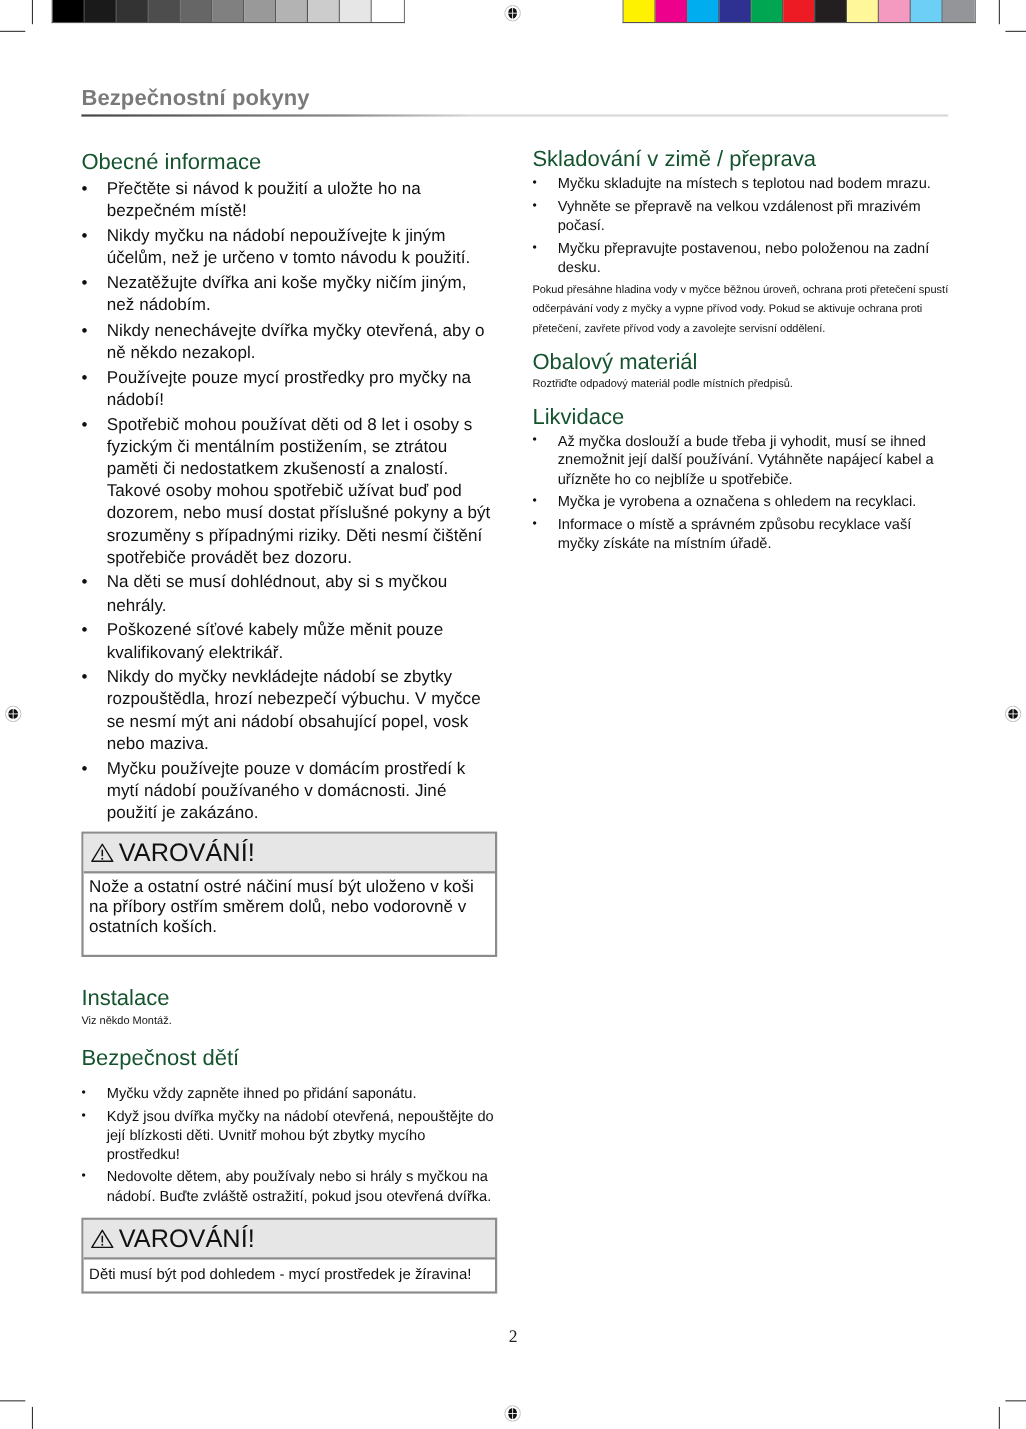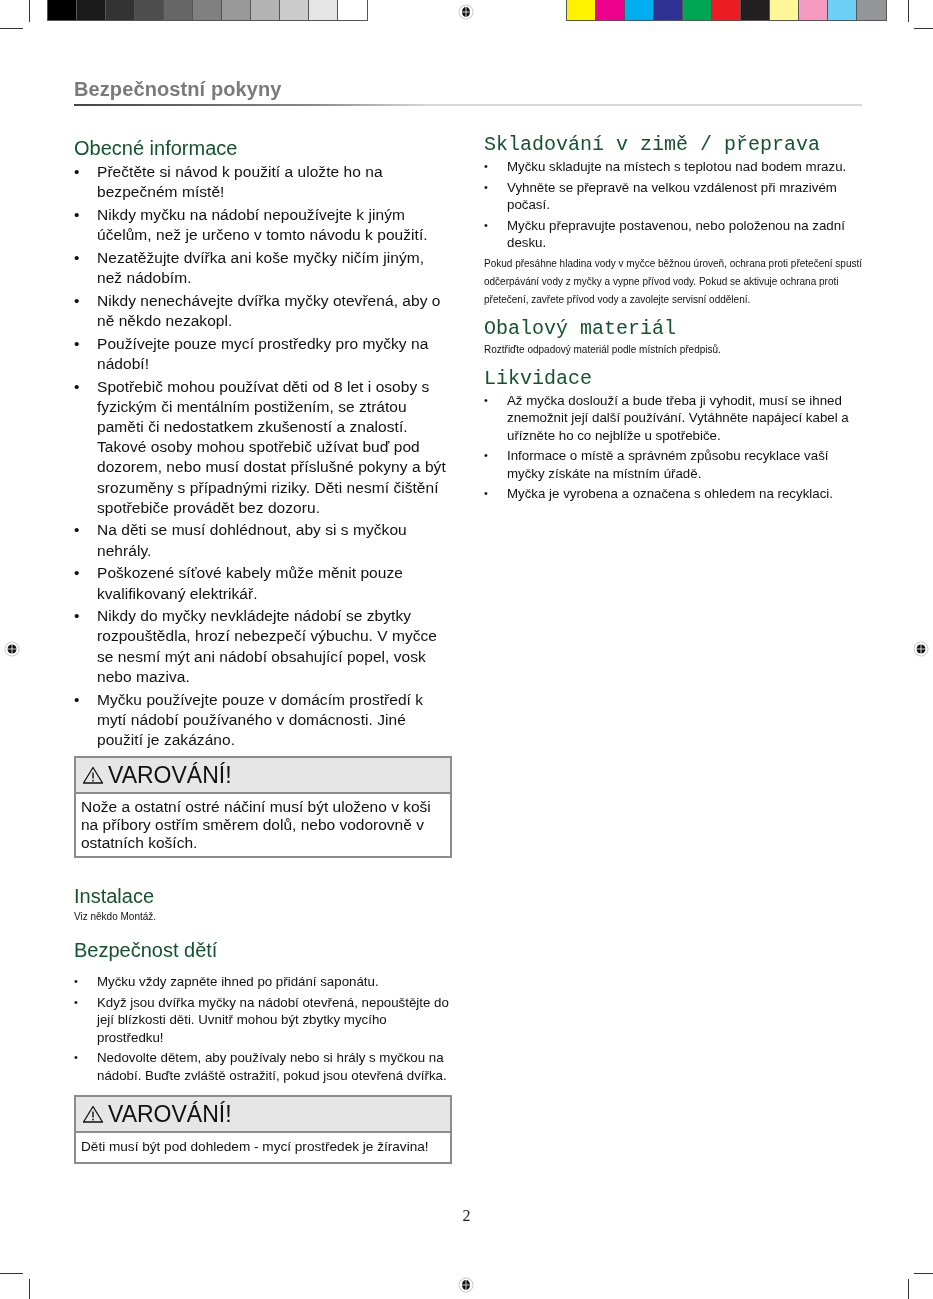--- a/index.html
+++ b/index.html
@@ -21,36 +21,36 @@
   .title-rule { position: absolute; left: 74px; top: 104px; width: 788px; height: 2px;
                 background: linear-gradient(to right, #444 0%, #888 30%, #d8d8d8 45%, #d8d8d8 100%); }
 
   
   .col { position: absolute; }
   .col-left { left: 74px; top: 136px; width: 378px; }
   .col-right { left: 484px; top: 133px; width: 380px; }
 
   h2.sec { font-weight: normal; margin: 0; color: #14532d; }
   .col-left h2.sec.big { font-size: 20px; line-height: 24px; }
-  .col-right h2.sec { font-size: 20px; line-height: 24px; font-family: Liberation Mono, monospace; }
+  .col-right h2.sec { font-size: 20px; line-height: 24px; }
 
   ul.bul { list-style: none; margin: 0; padding: 0; }
   ul.bul li { position: relative; padding-left: 23px; }
   ul.bul li::before { content: "•"; position: absolute; left: 0; top: 0; }
   .l-large li { font-size: 15.5px; line-height: 20.2px; margin-bottom: 2.5px; letter-spacing: 0.05px; }
   .l-small li { font-size: 13.3px; line-height: 17.5px; margin-bottom: 3px; }
   .l-small li::before { font-size: 11px; left: 2px; }
 
   p.body { margin: 0; font-size: 10px; line-height: 18px; }
 
   .warn { border: 2px solid #8c8c8c; background: #fff; }
   .warn-head { background: #e6e6e6; border-bottom: 2px solid #8c8c8c; height: 34px;
                display: flex; align-items: center; padding-left: 6px; font-size: 23px; }
   .warn-head svg { margin-right: 4px; }
-  .warn-body { padding: 4px 6px 4px 5px; font-size: 15.5px; line-height: 18px; }
+  .warn-body { padding: 4px 6px 16px 5px; font-size: 15.5px; line-height: 18px; }
   .warn-body.small { font-size: 13.6px; line-height: 18px; padding: 5px 5px 6px 5px; }
 
   .page-num { position: absolute; left: 0; width: 933px; top: 1207px; text-align: center;
               font-family: "Liberation Serif", serif; font-size: 16px; color: #222; }
 </style>
 </head>
 <body>
 
 <div class="crop" style="left:29px;top:0;width:1px;height:22px;"></div>
 <div class="crop" style="left:0;top:28px;width:23px;height:1px;"></div>
@@ -175,18 +175,18 @@
   </ul>
 
   <p class="body">Pokud přesáhne hladina vody v myčce běžnou úroveň, ochrana proti přetečení spustí odčerpávání vody z myčky a vypne přívod vody. Pokud se aktivuje ochrana proti přetečení, zavřete přívod vody a zavolejte servisní oddělení.</p>
 
   <h2 class="sec" style="margin-top:8px;">Obalový materiál</h2>
   <p class="body">Roztřiďte odpadový materiál podle místních předpisů.</p>
 
   <h2 class="sec" style="margin-top:8px;">Likvidace</h2>
   <ul class="bul l-small" style="margin-top:1px;">
     <li>Až myčka doslouží a bude třeba ji vyhodit, musí se ihned znemožnit její další používání. Vytáhněte napájecí kabel a uřízněte ho co nejblíže u spotřebiče.</li>
+    <li>Myčka je vyrobena a označena s ohledem na recyklaci.</li>
     <li>Informace o místě a správném způsobu recyklace vaší myčky získáte na místním úřadě.</li>
-    <li>Myčka je vyrobena a označena s ohledem na recyklaci.</li>
   </ul>
 </div>
 
 <div class="page-num">2</div>
 
 </body></html>

